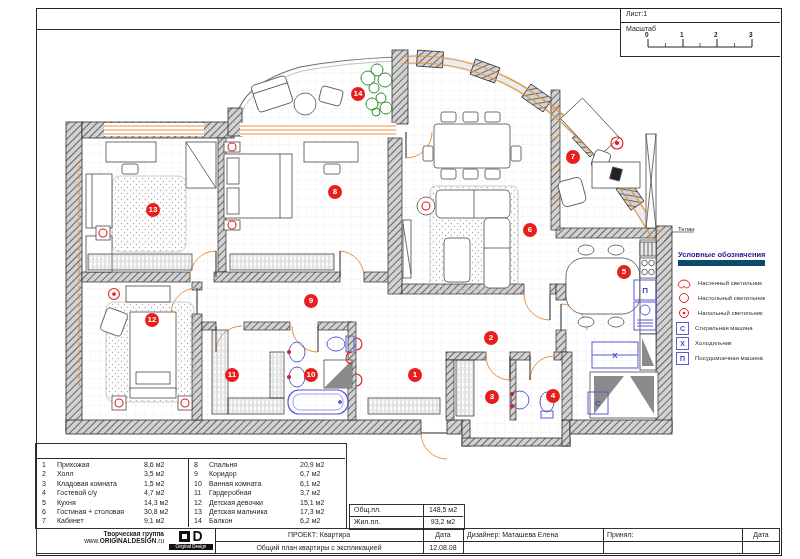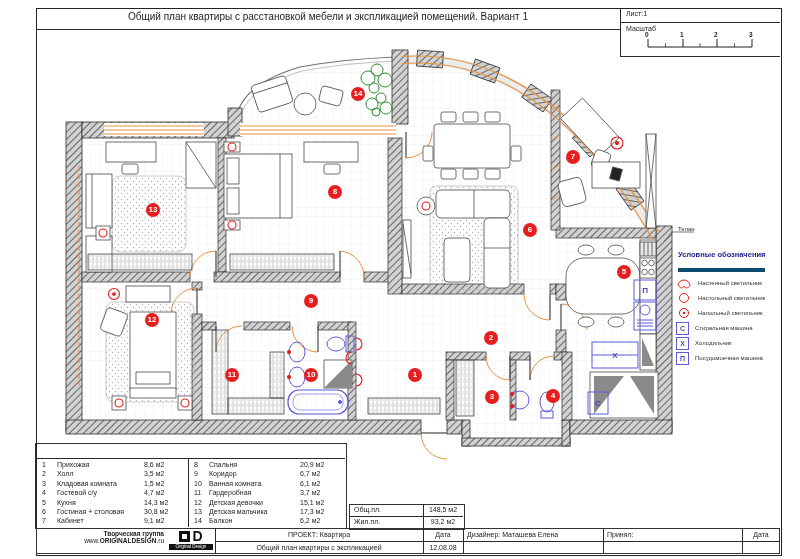--- a/index.html
+++ b/index.html
@@ -341,21 +341,20 @@
   <line x1="734.5" y1="43" x2="734.5" y2="47" stroke-width="0.7"></line>
 </g>
 </svg>
 
 <div class="abs" style="left:36px;top:8px;width:744px;height:546px;border:1.2px solid #222;z-index:2"></div>
 <div class="ln" style="left:36px;top:29px;width:584px;height:1px;z-index:2"></div>
 <div class="ln" style="left:620px;top:8px;width:1px;height:48px;z-index:2"></div>
 <div class="ln" style="left:620px;top:22px;width:160px;height:1px;z-index:2"></div>
 <div class="ln" style="left:620px;top:56px;width:160px;height:1px;z-index:2"></div>
 
-<div class="abs ctr" style="left:36px;top:11px;width:584px;font-size:10px;z-index:3">Общий план квартиры с расстановкой мебели и экспликацией помещений. Вариант 1</div>
 <div class="abs" style="left:626px;top:10px;font-size:7px;z-index:3">Лист:1</div>
 <div class="abs" style="left:626px;top:25px;font-size:7px;z-index:3">Масштаб</div>
 <span class="abs" style="left:645px;top:31px;font-size:6.5px;font-weight:bold;z-index:3">0</span>
 <span class="abs" style="left:680px;top:31px;font-size:6.5px;font-weight:bold;z-index:3">1</span>
 <span class="abs" style="left:714px;top:31px;font-size:6.5px;font-weight:bold;z-index:3">2</span>
 <span class="abs" style="left:749px;top:31px;font-size:6.5px;font-weight:bold;z-index:3">3</span>
 
 <span class="abs" style="left:678px;top:226px;font-size:6px;color:#333;z-index:6">Тепан</span>
 
 <div class="badge" style="left:408px;top:368px">1</div>
@@ -370,21 +369,21 @@
 <div class="badge" style="left:304px;top:368px">10</div>
 <div class="badge" style="left:225px;top:368px">11</div>
 <div class="badge" style="left:145px;top:313px">12</div>
 <div class="badge" style="left:146px;top:203px">13</div>
 <div class="badge" style="left:351px;top:87px">14</div>
 
 <span class="appl" style="left:645px;top:290px">П</span>
 <span class="appl" style="left:615px;top:355px">Х</span>
 <span class="appl" style="left:598px;top:403px">С</span>
 
-<div class="abs" style="left:678px;top:250px;font-size:7.5px;font-weight:bold;color:#1c1c8a;border-bottom:4px solid #0c4a6e;padding-bottom:9px;z-index:6">Условные обозначения</div>
+<div class="abs" style="left:678px;top:250px;font-size:7.5px;font-weight:bold;color:#1c1c8a;border-bottom:6px solid #0c4a6e;padding-bottom:1px;z-index:6">Условные обозначения</div>
 
 <div class="lg-item" style="top:276px">
   <svg class="lg-ic" width="16" height="12">
     <path d="M2,9 a6,6 0 0 1 12,0" fill="none" stroke="#e21b1b"></path>
     <path d="M3,9 a2.7,2.7 0 0 0 5.2,0 a2.7,2.7 0 0 0 5.2,0" fill="none" stroke="#e21b1b" stroke-width="0.8"></path>
   </svg>
   <span class="lg-label">Настенный светильник</span>
 </div>
 <div class="lg-item" style="top:291px">
   <svg class="lg-ic" width="16" height="12">

